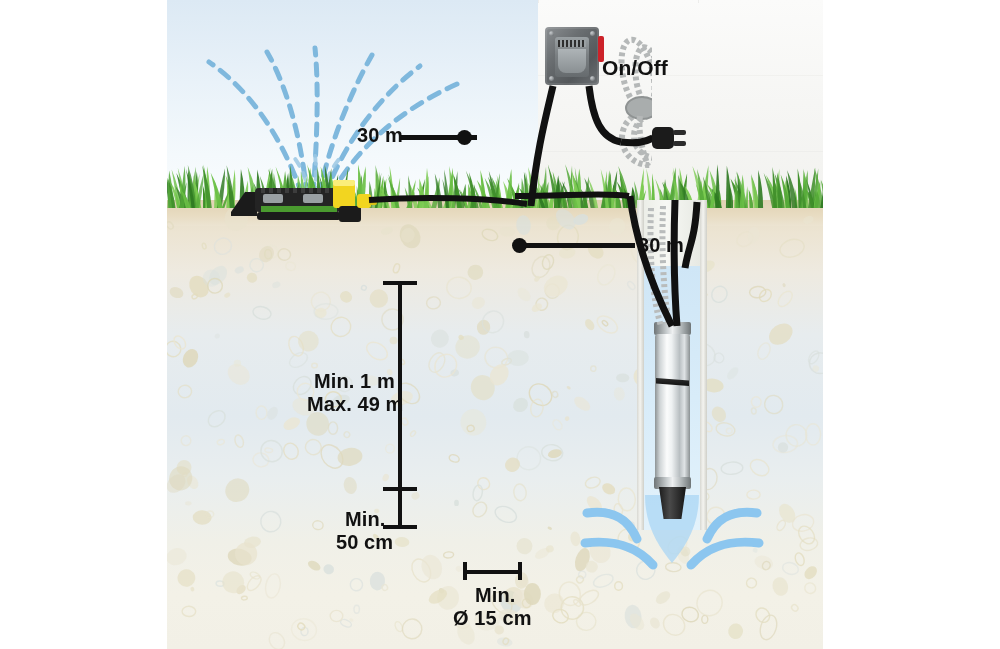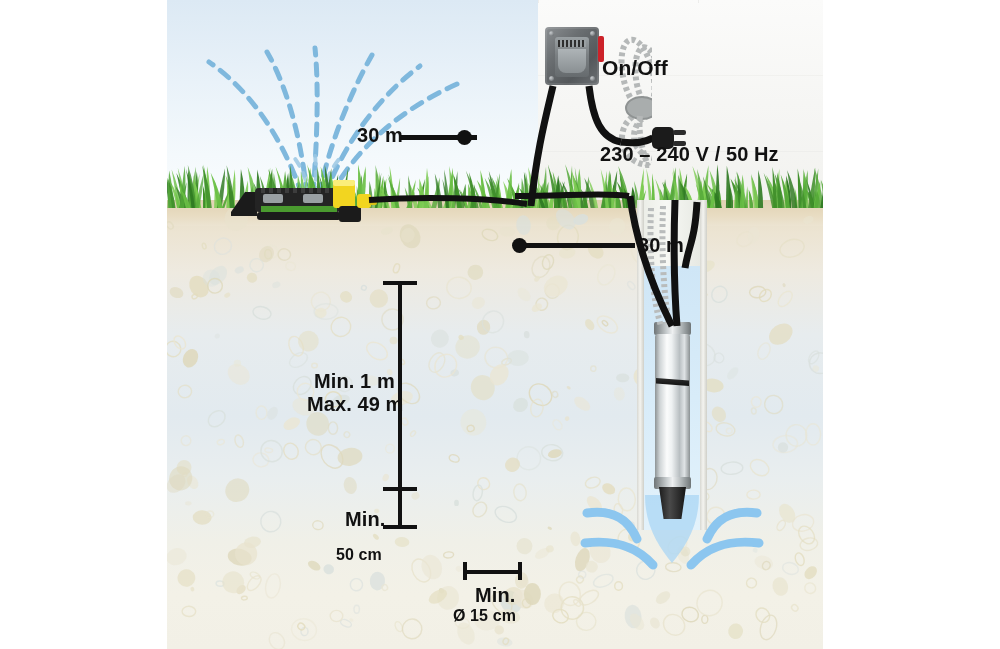--- a/index.html
+++ b/index.html
@@ -823,23 +823,22 @@
     <div class="lead" style="left:352px;top:243px;width:116px;height:5px"></div>
     <div class="dot" style="left:345px;top:238px"></div>
   </div>
 
   <div class="txt" style="left:357px;top:124px;font-size:20px">30 m</div>
 
   <div class="txt" style="left:638px;top:234px;font-size:20px">30 m</div>
 
   <div class="txt" style="left:602px;top:56px;font-size:21px">On/Off</div>
 
-  <div class="txt" style="left:600px;top:143px;font-size:20px">230 – 240 V / 50 Hz</div>
 
   <div class="txt" style="left:314px;top:370px;font-size:20px">Min. 1 m</div>
   <div class="txt" style="left:307px;top:393px;font-size:20px">Max. 49 m</div>
 
   <div class="txt" style="left:345px;top:508px;font-size:20px">Min.</div>
-  <div class="txt" style="left:336px;top:546px;font-size:16px">50 cm</div>
+  <div class="txt" style="left:336px;top:531px;font-size:20px">50 cm</div>
 
   <div class="txt" style="left:475px;top:584px;font-size:20px">Min.</div>
-  <div class="txt" style="left:453px;top:607px;font-size:16px">Ø 15 cm</div>
+  <div class="txt" style="left:453px;top:607px;font-size:20px">Ø 15 cm</div>
 </div>
 
 </body></html>

